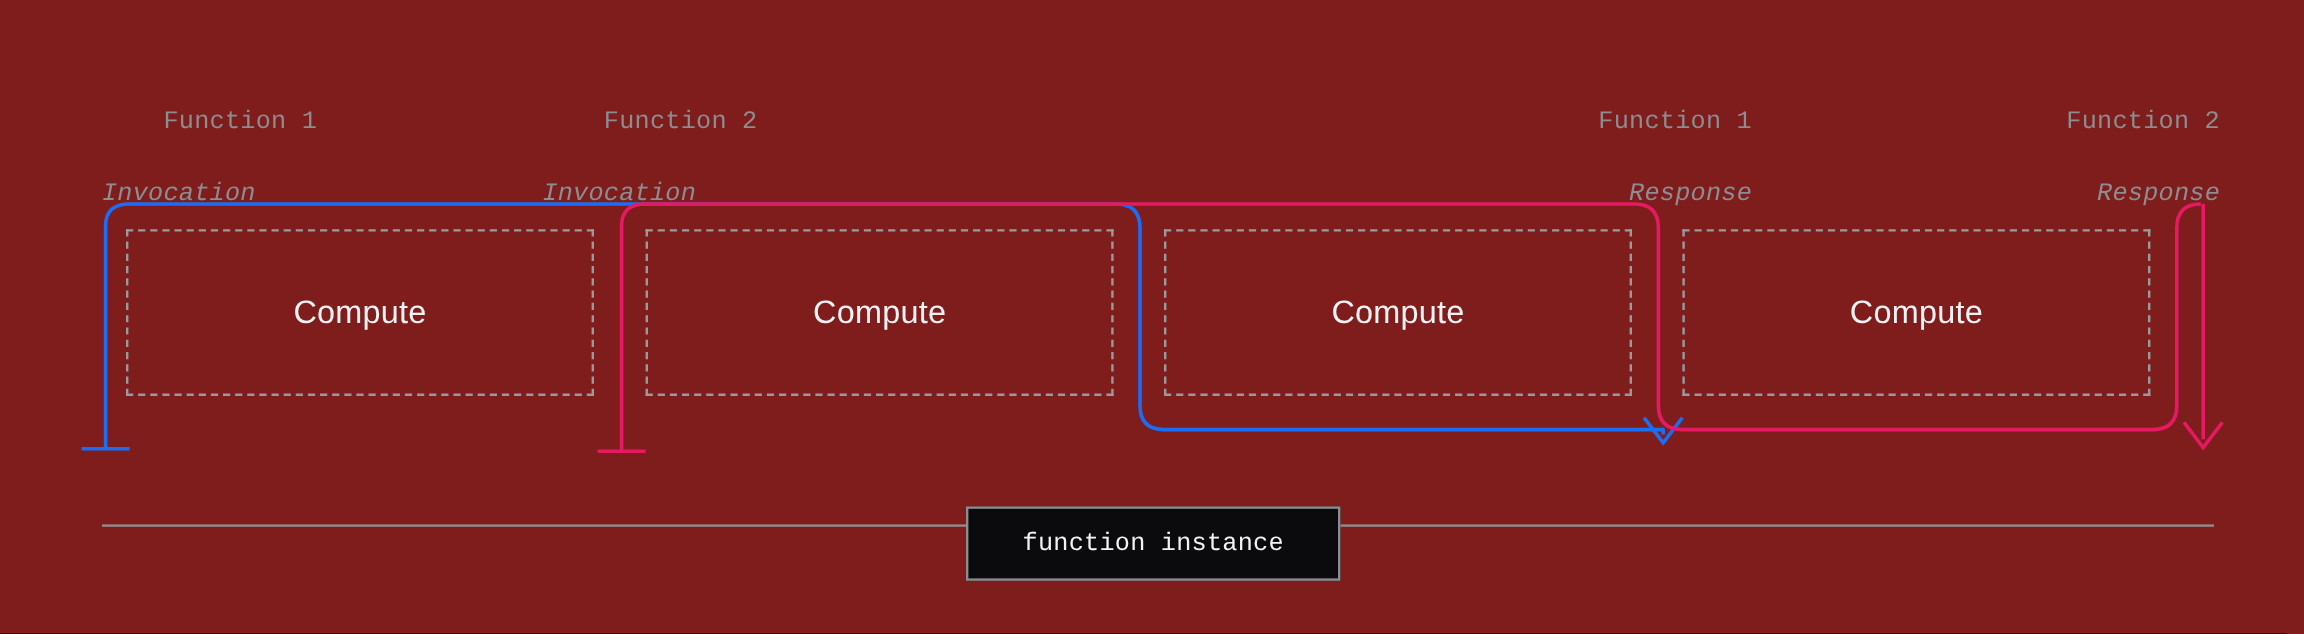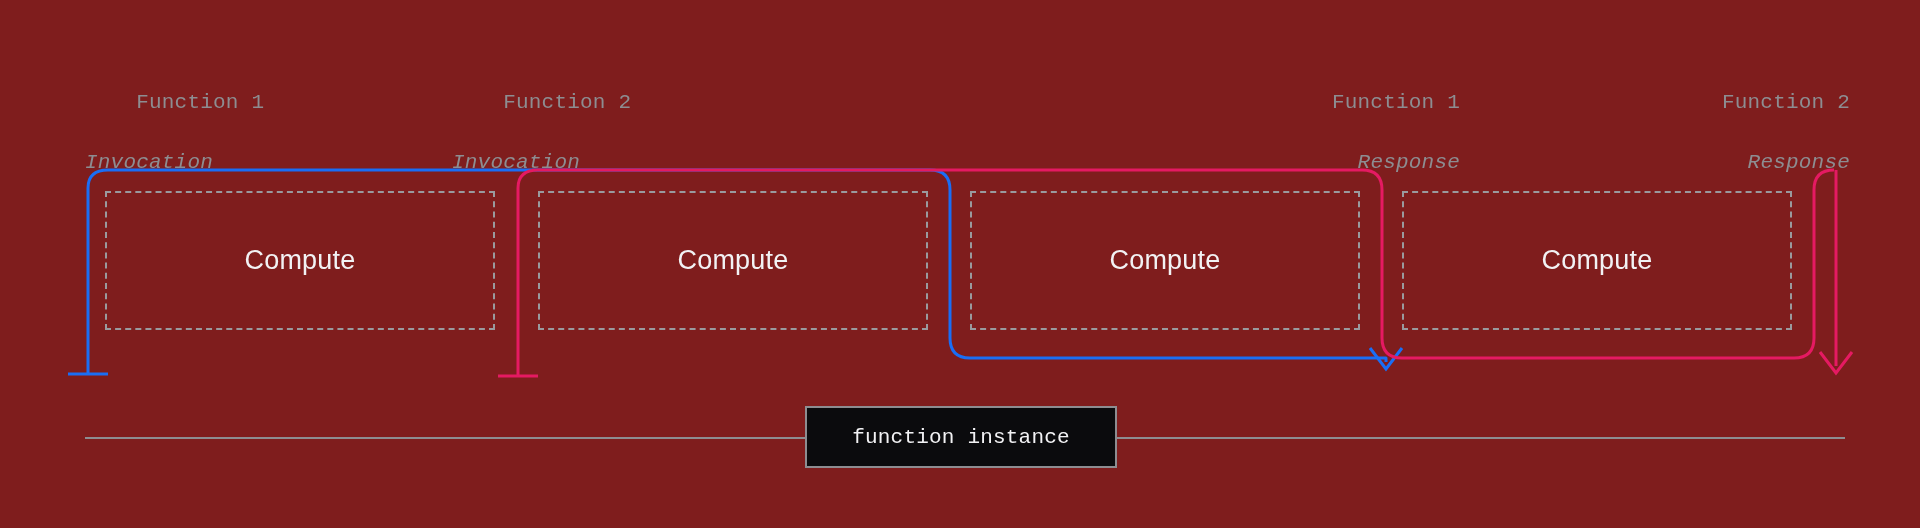--- a/index.html
+++ b/index.html
@@ -60,20 +60,21 @@
     background: #8d8d91;
   }
   .instance-box {
     position: absolute;
     box-sizing: border-box;
     border: 2px solid #8d8d91;
     background: #0b0b0d;
     display: flex;
     align-items: center;
     justify-content: center;
+    margin-top: 16px;
   }
   .instance-box .instance-text {
     font-family: "Liberation Mono", monospace;
     font-size: 21px;
     color: #f2f2f4;
     letter-spacing: 0.2px;
     white-space: pre;
   }
 </style>
 </head>

